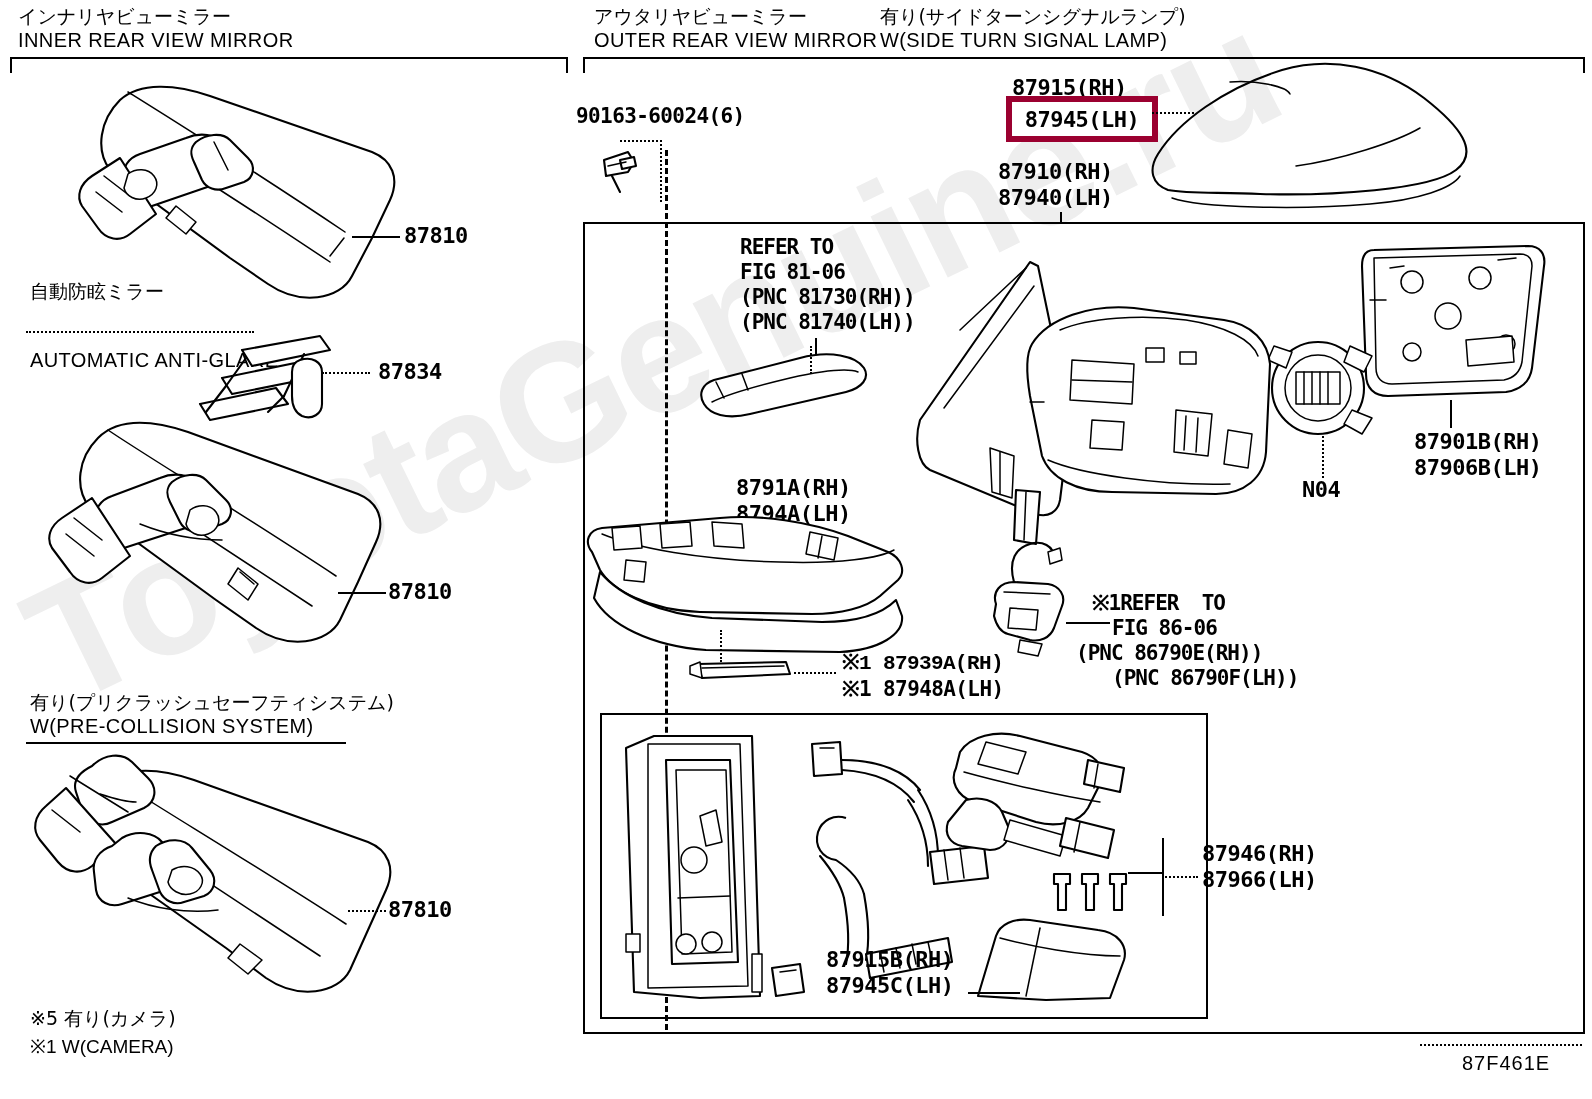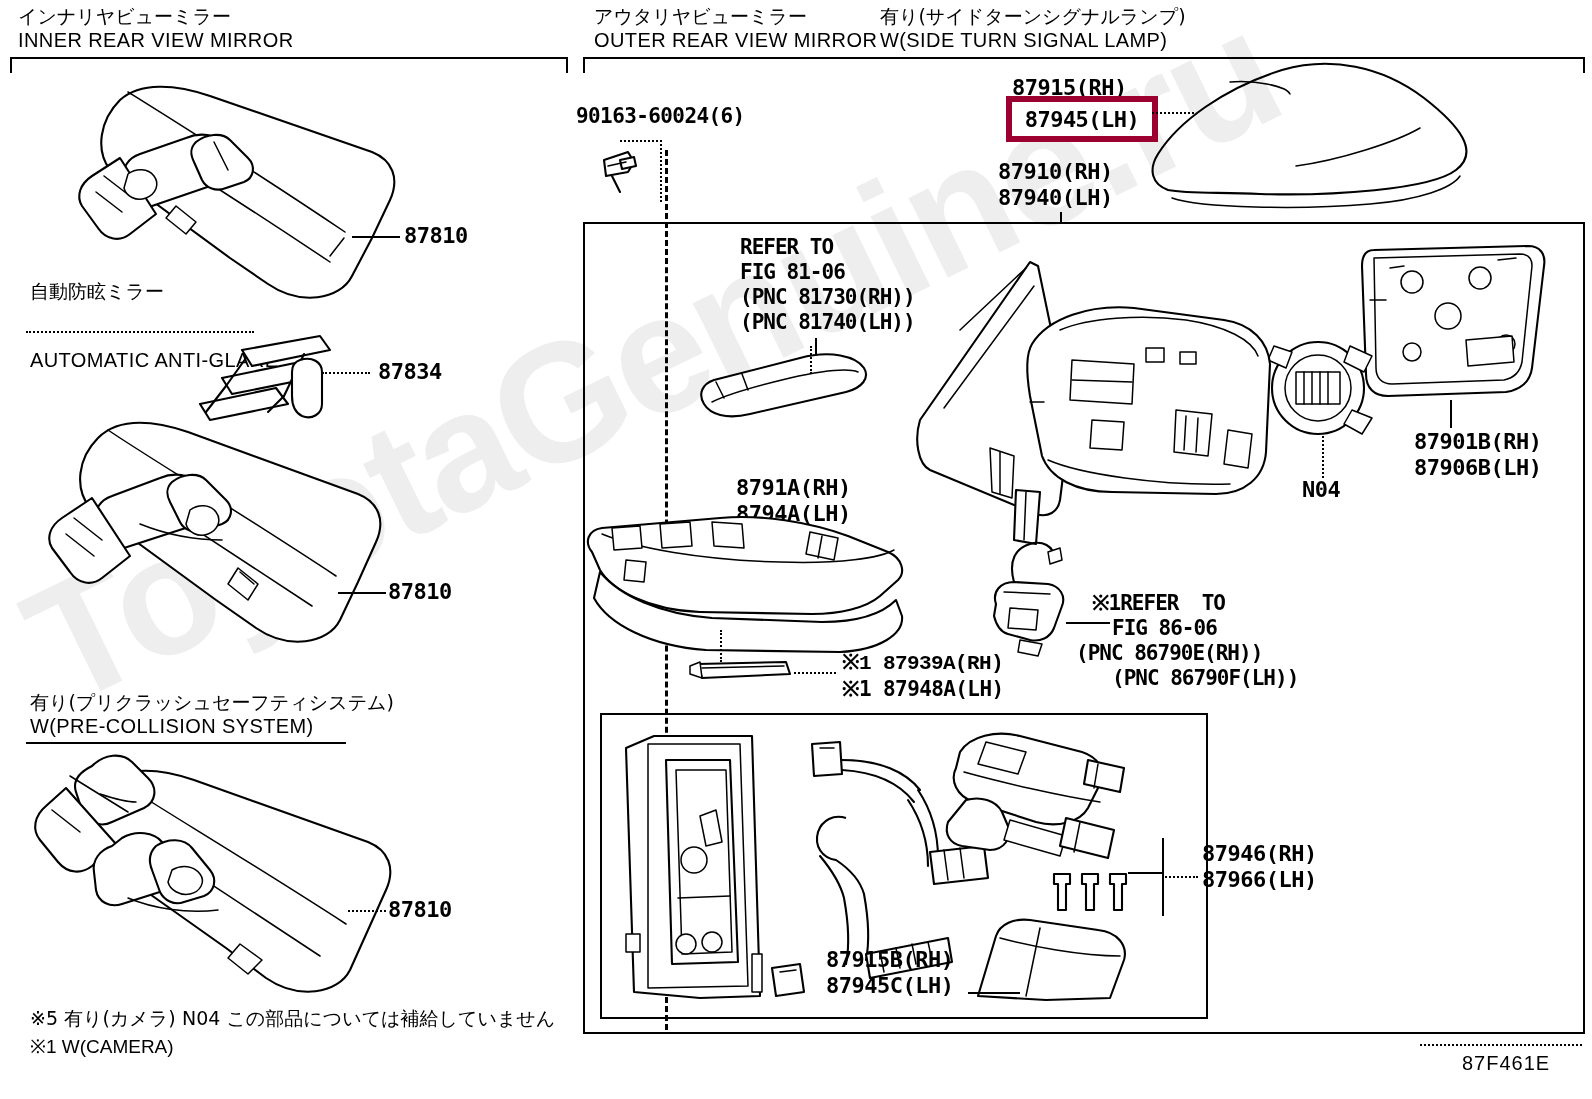--- a/index.html
+++ b/index.html
@@ -165,21 +165,20 @@
               L 184 902 C 174 906 164 900 160 892 L 152 870 C 148 860 150 852 156 846 Z"></path>
       <path class="ln1" d="M128 898 C 152 908 186 914 218 910"></path>
       <path class="lnf1" d="M172 870 C 182 864 194 866 200 874 C 206 882 200 892 190 894 C 180 896 170 890 168 882 Z"></path>
     </g>
   </svg>
   <div class="leaderdot" style="left:348px;top:910px;width:38px;"></div>
   <div class="t pn" style="left:388px;top:898px;">87810</div>
 
   <div class="t note" style="left:30px;top:1008px;">※5 有り(カメラ)</div>
   <div class="t noteen" style="left:30px;top:1036px;">※1 W(CAMERA)</div>
-  <div class="t note" style="left:182px;top:1008px;">N04 この部品については補給していません</div>
 
   <div class="t pns" style="left:576px;top:105px;">90163-60024(6)</div>
   <svg width="1592" height="1099">
     <g>
       <path class="lnf" d="M604 160 L 628 152 L 634 162 L 628 172 L 606 176 Z"></path>
       <path class="lnf" d="M620 160 L 634 157 L 636 166 L 622 169 Z"></path>
       <path class="ln" d="M612 176 L 620 192"></path>
       <path class="ln1" d="M608 166 L 626 162"></path>
     </g>
   </svg>

